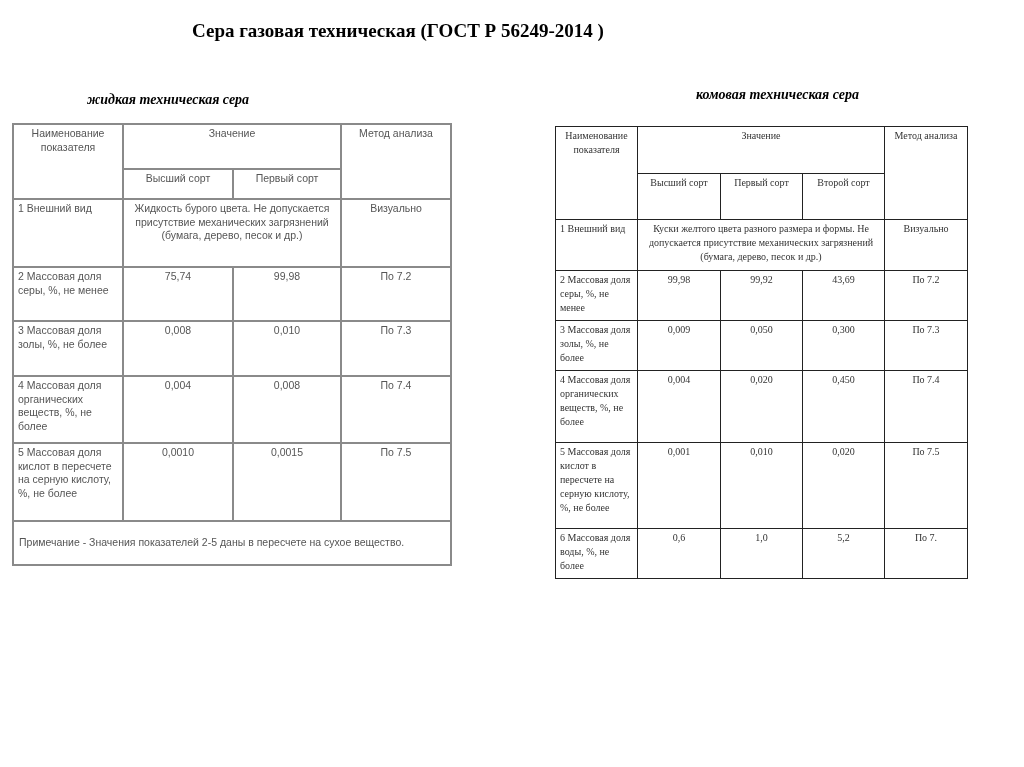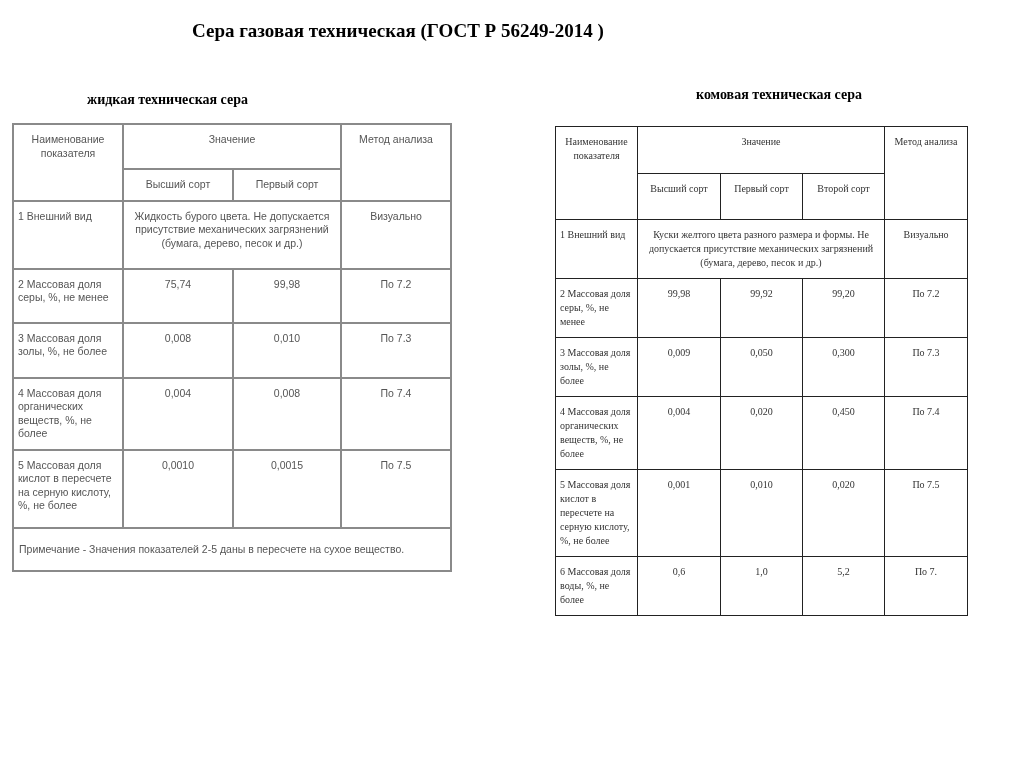--- a/index.html
+++ b/index.html
@@ -1,20 +1,20 @@
 <!DOCTYPE html>
 <html><head>
 <meta charset="utf-8">
 <style>
   html, body { margin:0; padding:0; background:#ffffff; }
   body { width:1024px; height:767px; position:relative; overflow:hidden; font-family:"Liberation Serif", serif; color:#000; }
   .title { position:absolute; left:172px; top:20px; font-size:19px; font-weight:bold; white-space:nowrap;margin-left:20px; }
-  .subtitle { position:absolute; font-size:14px; font-weight:bold; white-space:nowrap; }
+  .subtitle { position:absolute; font-size:14px; font-weight:bold; white-space:nowrap;font-style:italic; }
   table { position:absolute; border-collapse:collapse; table-layout:fixed; }
-  td { vertical-align:top; padding:8px 4px; }
+  td { vertical-align:top; padding:2px 4px; }
   
   .t-left { left:12px; top:123px; width:438px; font-family:"Liberation Sans", sans-serif; font-size:10.5px; color:#555; }
   .t-left td { border:2px solid #8a8a8a; line-height:13.5px; }
   .t-left td.c { text-align:center; }
   .t-left td.note { text-align:justify; text-align-last:left; padding:14px 5px; }
   
   .t-right { left:555px; top:126px; width:412px; font-family:"Liberation Serif", serif; font-size:10px; color:#333; }
   .t-right td { border:1.5px solid #222; line-height:14px; }
   .t-right td.c { text-align:center; }
 </style>
@@ -99,21 +99,21 @@
   </tr>
   <tr style="height:51px">
     <td>1 Внешний вид</td>
     <td class="c" colspan="3">Куски желтого цвета разного размера и формы. Не допускается присутствие механических загрязнений (бумага, дерево, песок и др.)</td>
     <td class="c">Визуально</td>
   </tr>
   <tr style="height:50px">
     <td>2 Массовая доля серы, %, не менее</td>
     <td class="c">99,98</td>
     <td class="c">99,92</td>
-    <td class="c">99,20</td>
+    <td class="c">43,69</td>
     <td class="c">По 7.2</td>
   </tr>
   <tr style="height:50px">
     <td>3 Массовая доля золы, %, не более</td>
     <td class="c">0,009</td>
     <td class="c">0,050</td>
     <td class="c">0,300</td>
     <td class="c">По 7.3</td>
   </tr>
   <tr style="height:72px">

